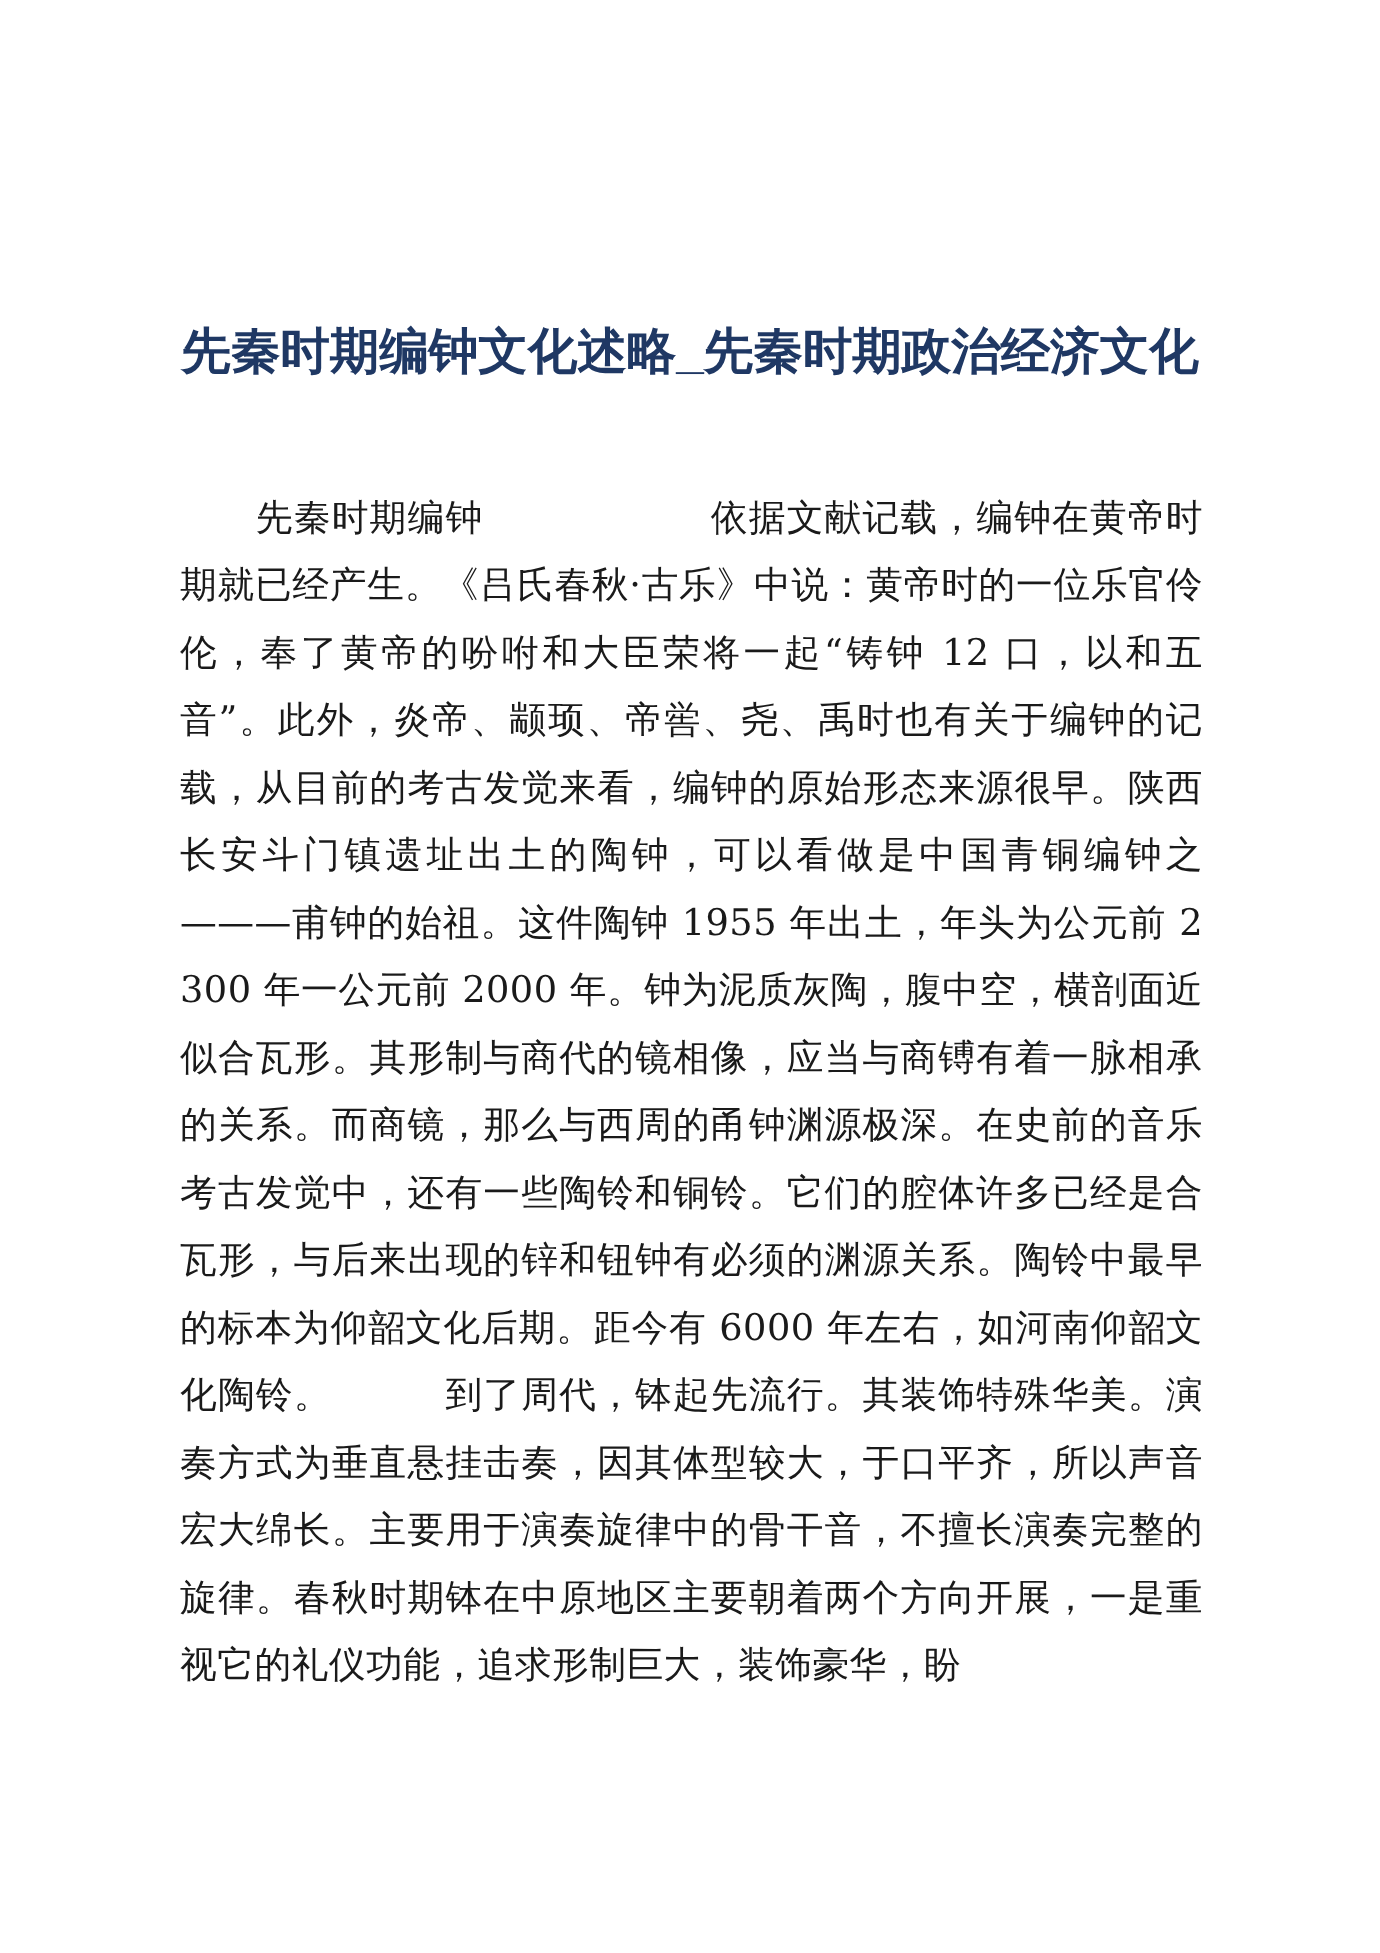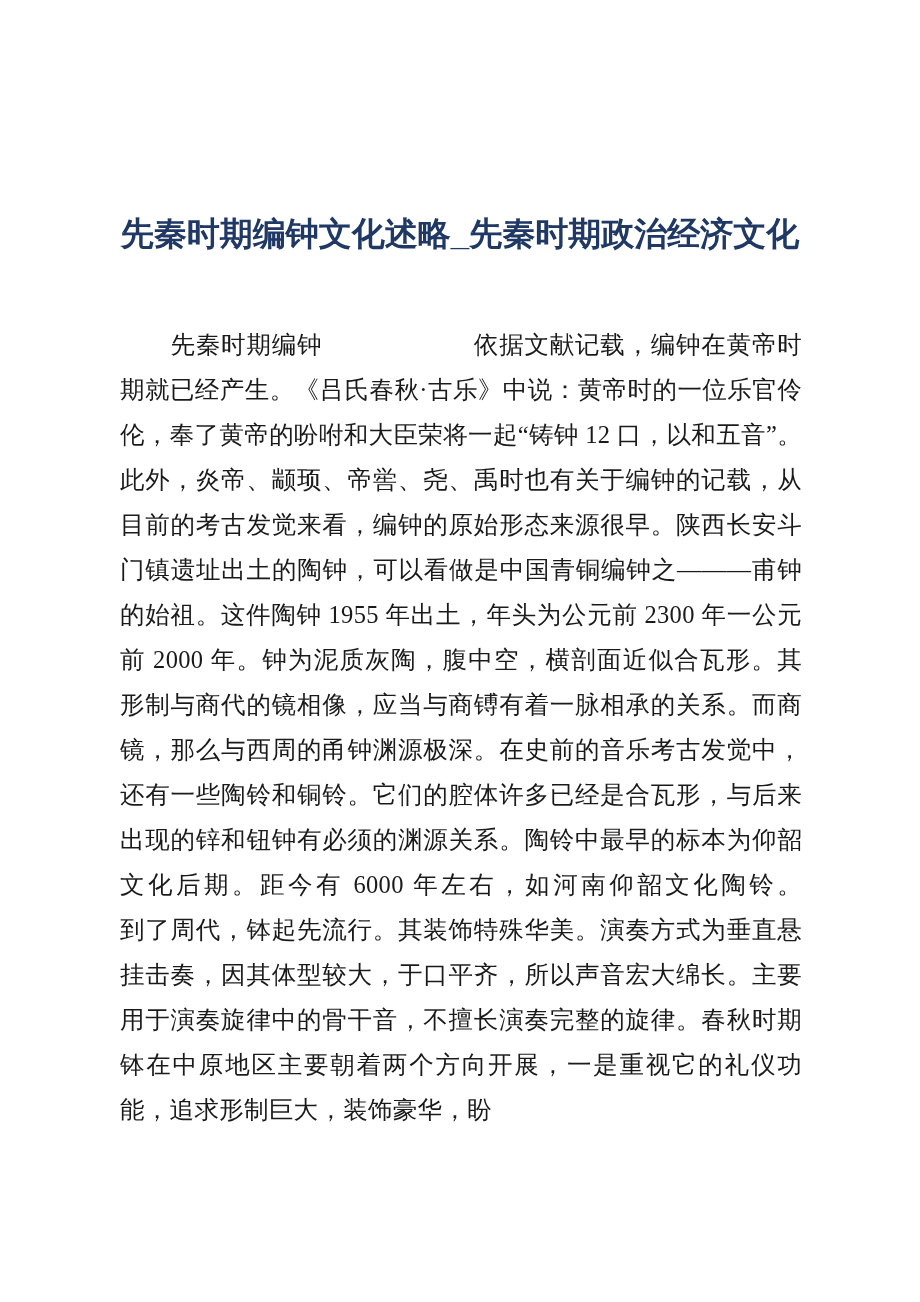--- a/index.html
+++ b/index.html
@@ -46,21 +46,20 @@
     text-align: justify;
     text-justify: inter-character;
     word-break: break-all;
     letter-spacing: 0.3px;
   }
   .doc-body p {
     margin: 0;
     text-align: justify;
     text-justify: inter-character;
     word-break: break-all;
-    font-family: Liberation Serif, serif;
   }
 
   .page-footer {
     position: absolute;
     left: 0;
     top: 1196px;
     width: 920px;
     text-align: center;
     font-family: "DejaVu Serif", "Liberation Serif", serif;
     font-size: 15px;

